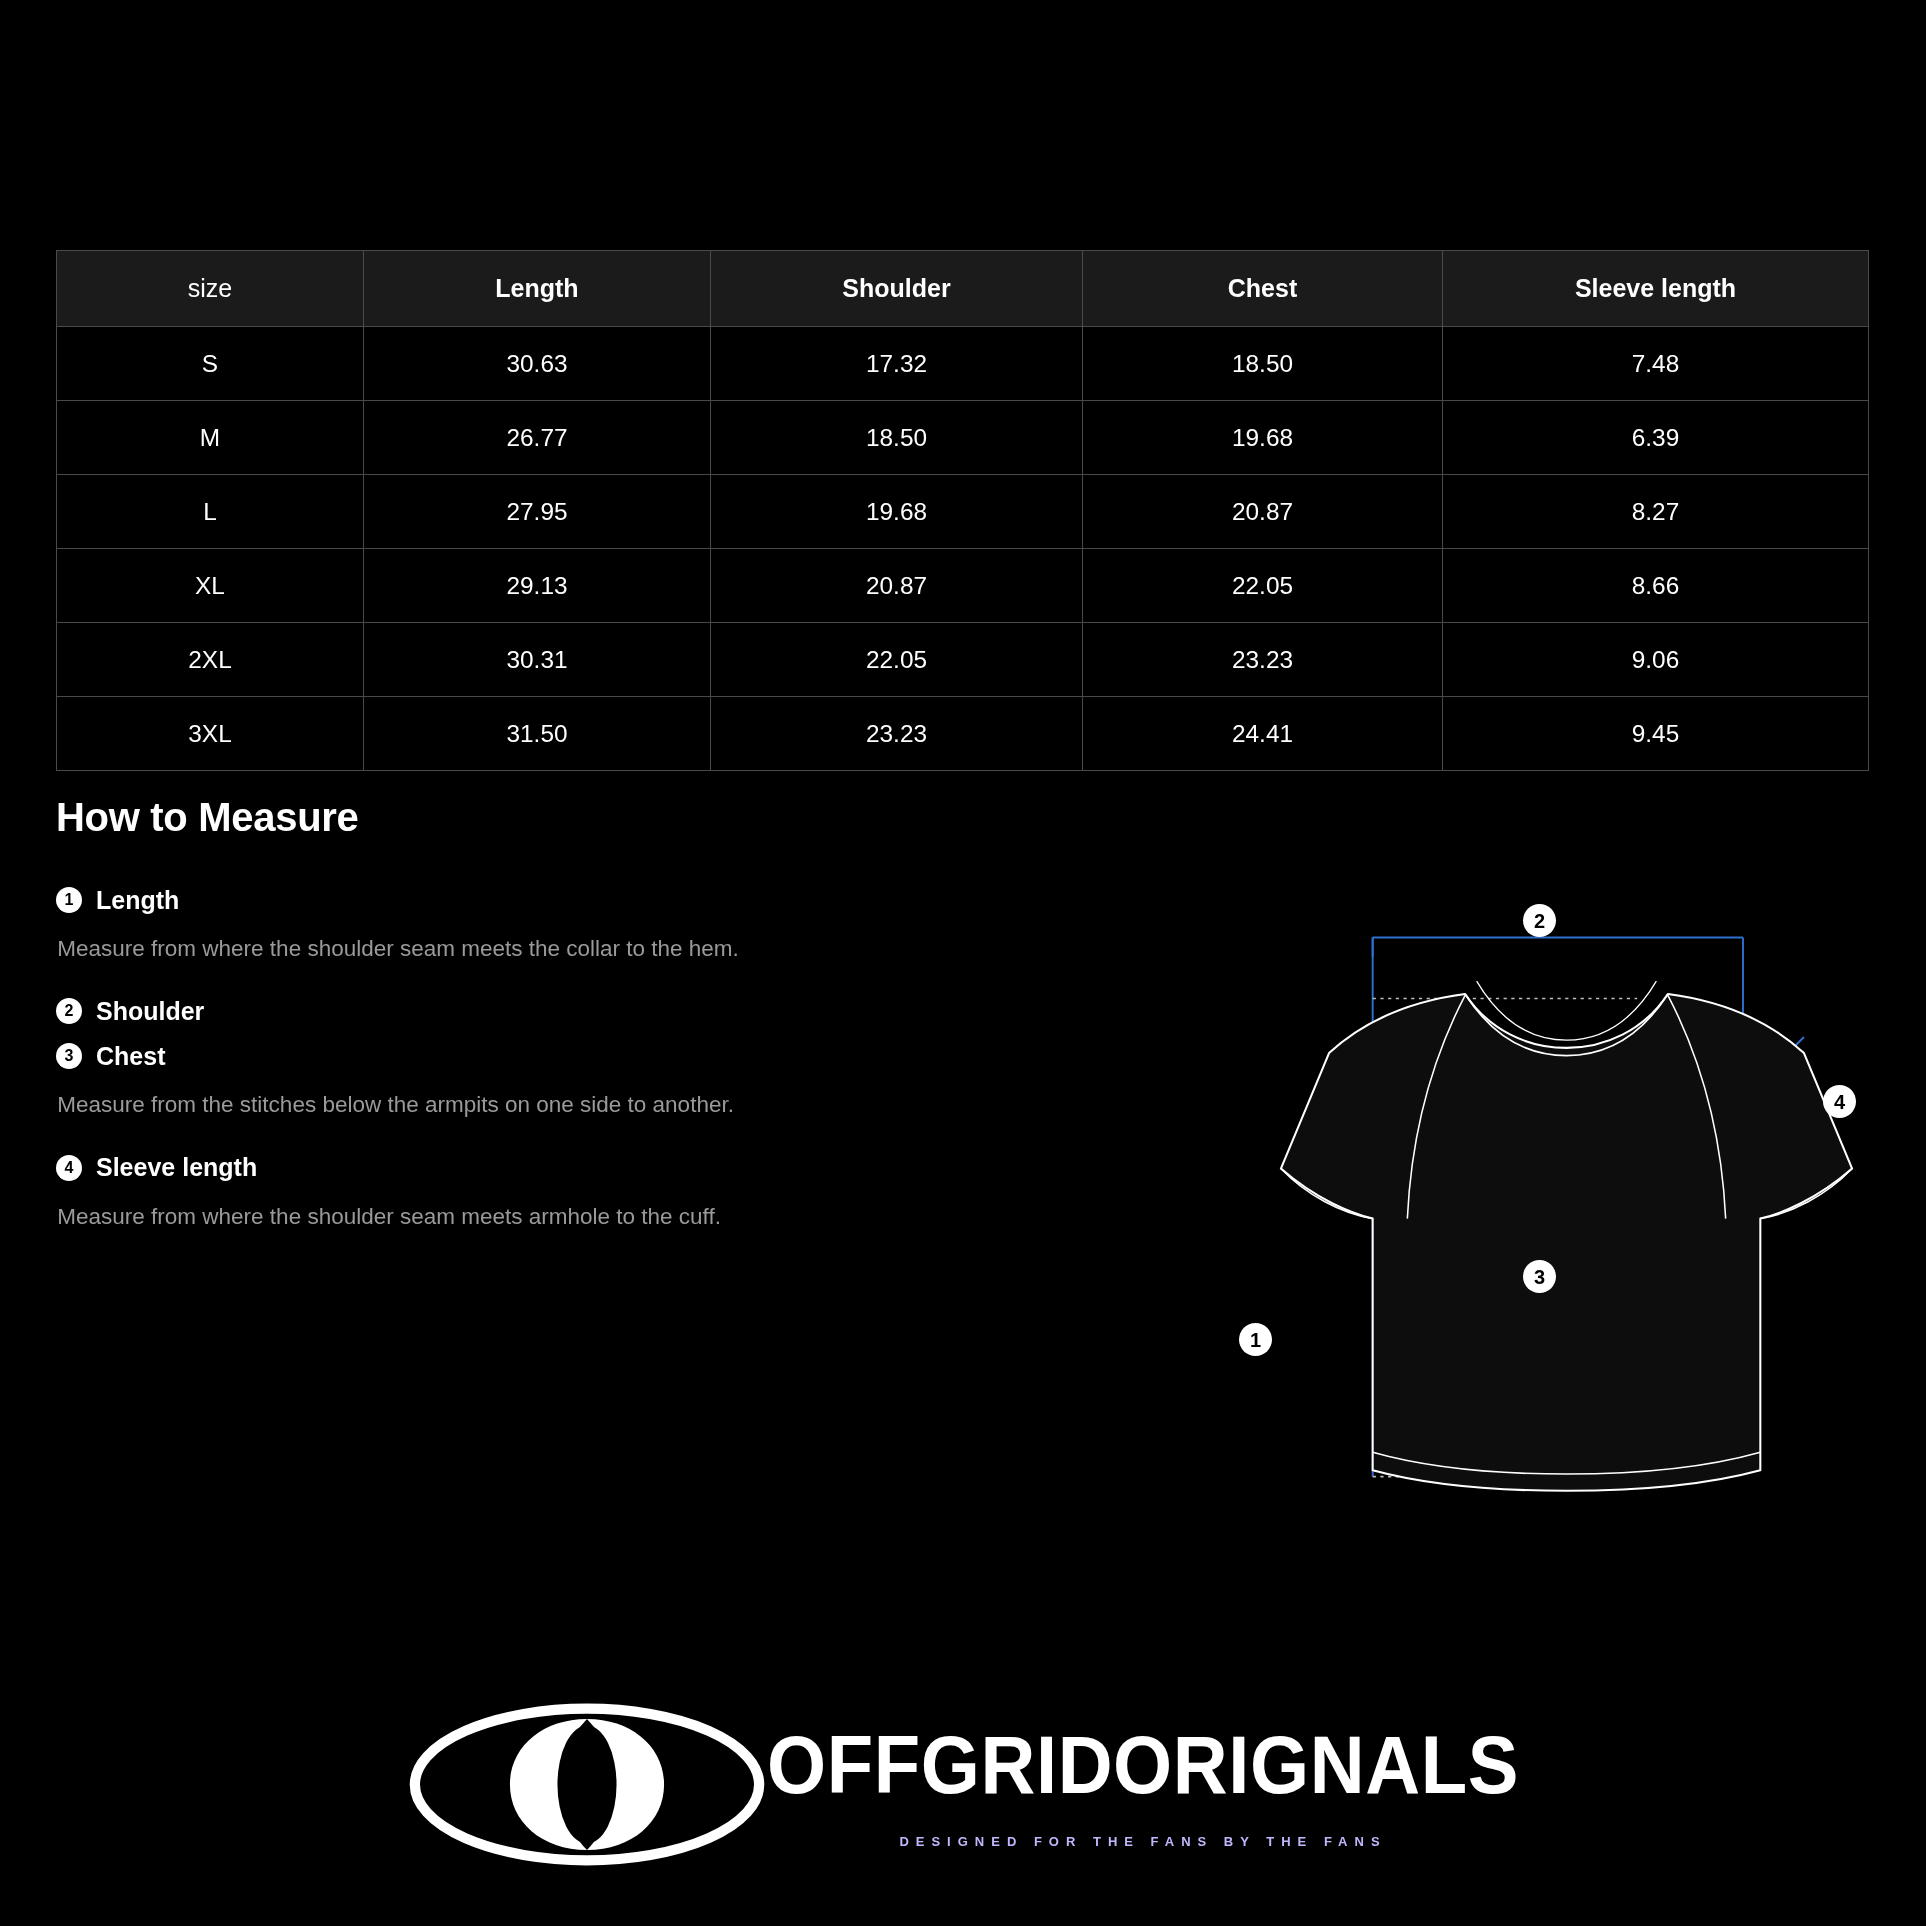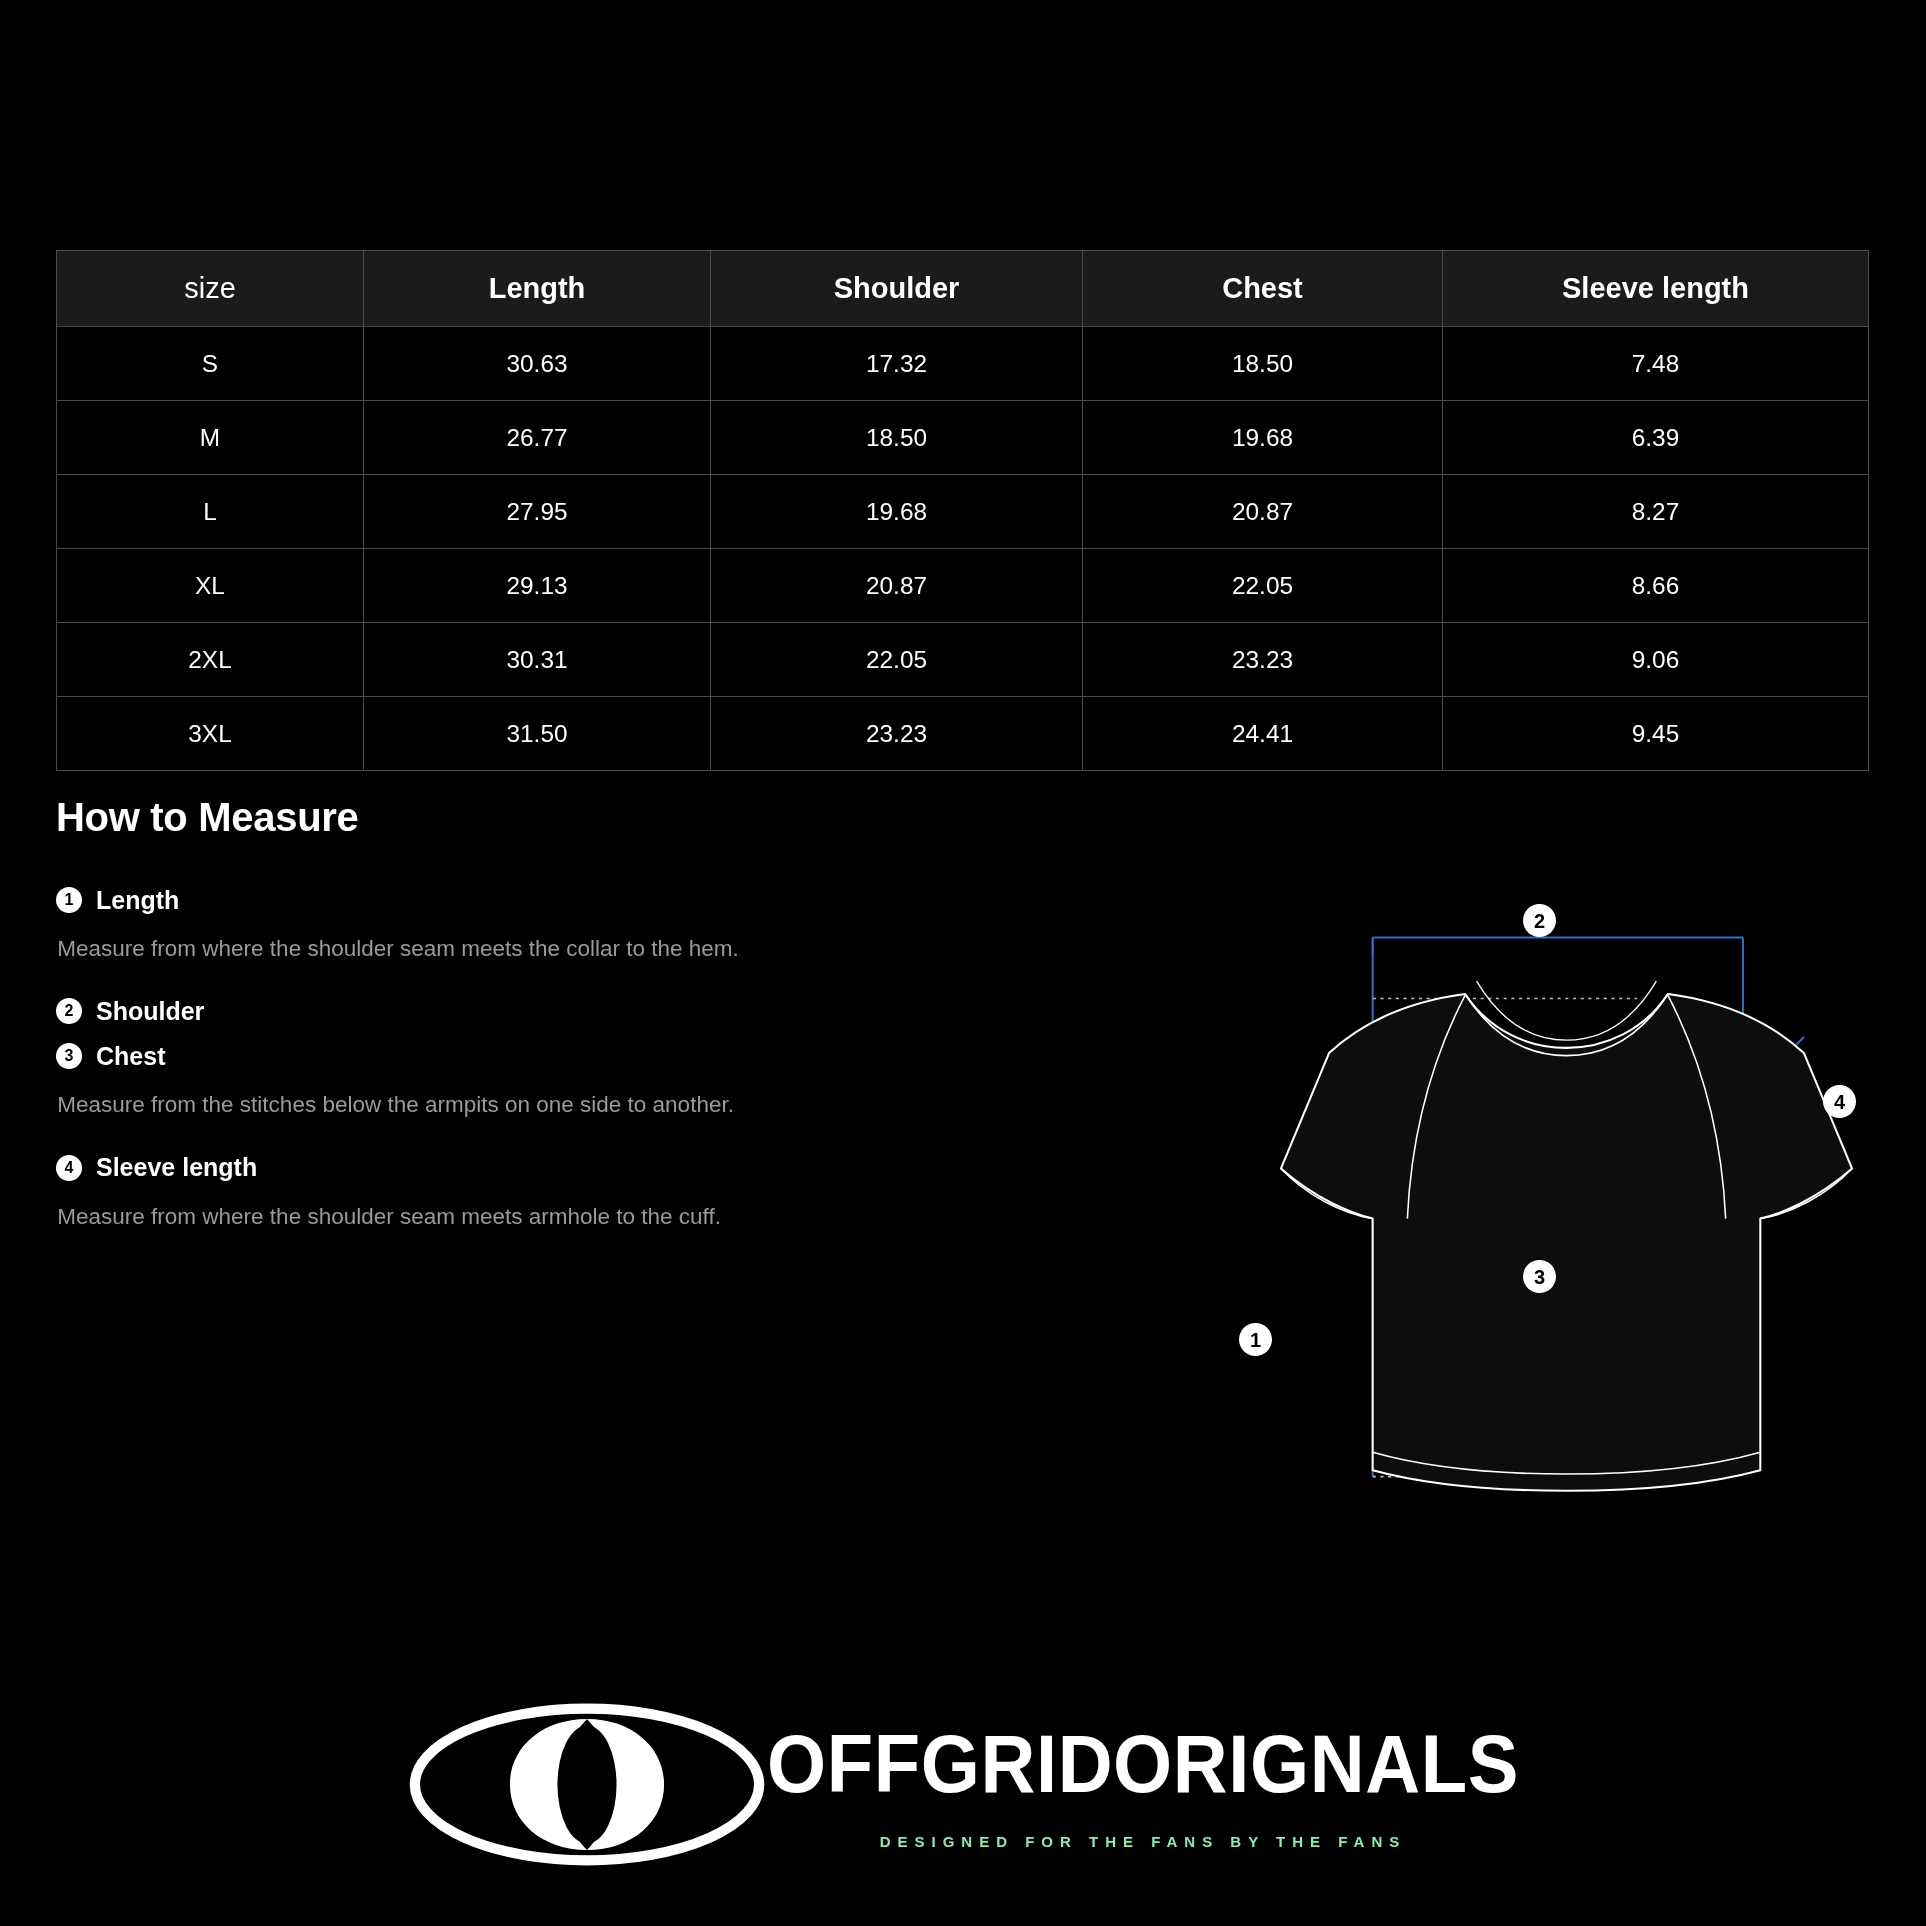--- a/index.html
+++ b/index.html
@@ -35,21 +35,21 @@
     color: #ffffff;
     font-size: 24.4px;
     font-weight: 400;
     height: 74px;
     padding: 0;
   }
   .size-table thead th {
     background: #1b1b1b;
     font-weight: 700;
     height: 76px;
-    font-size: 29px;
+    font-size: 25px;
   }
   .size-table thead th.col-size {
     font-weight: 400;
   }
   .size-table tbody td {
     background: #000000;
   }
   .col-size { width: 307px; }
   .col-length { width: 347px; }
   .col-shoulder { width: 372px; }
@@ -149,24 +149,24 @@
   .brand-name {
     font-size: 76px;
     font-weight: 700;
     letter-spacing: 0.6px;
     color: #ffffff;
     font-family: "Liberation Sans", sans-serif;
     transform: scaleY(1.08);
   }
   .brand-tag {
     margin-top: 26px;
-    font-size: 15px;
+    font-size: 13px;
     font-weight: 700;
     letter-spacing: 7px;
-    color: #86efac;
+    color: #c4b5fd;
   }
 </style>
 </head>
 <body>
 
 <div class="page">
 
   <table class="size-table">
     <thead>
       <tr>

